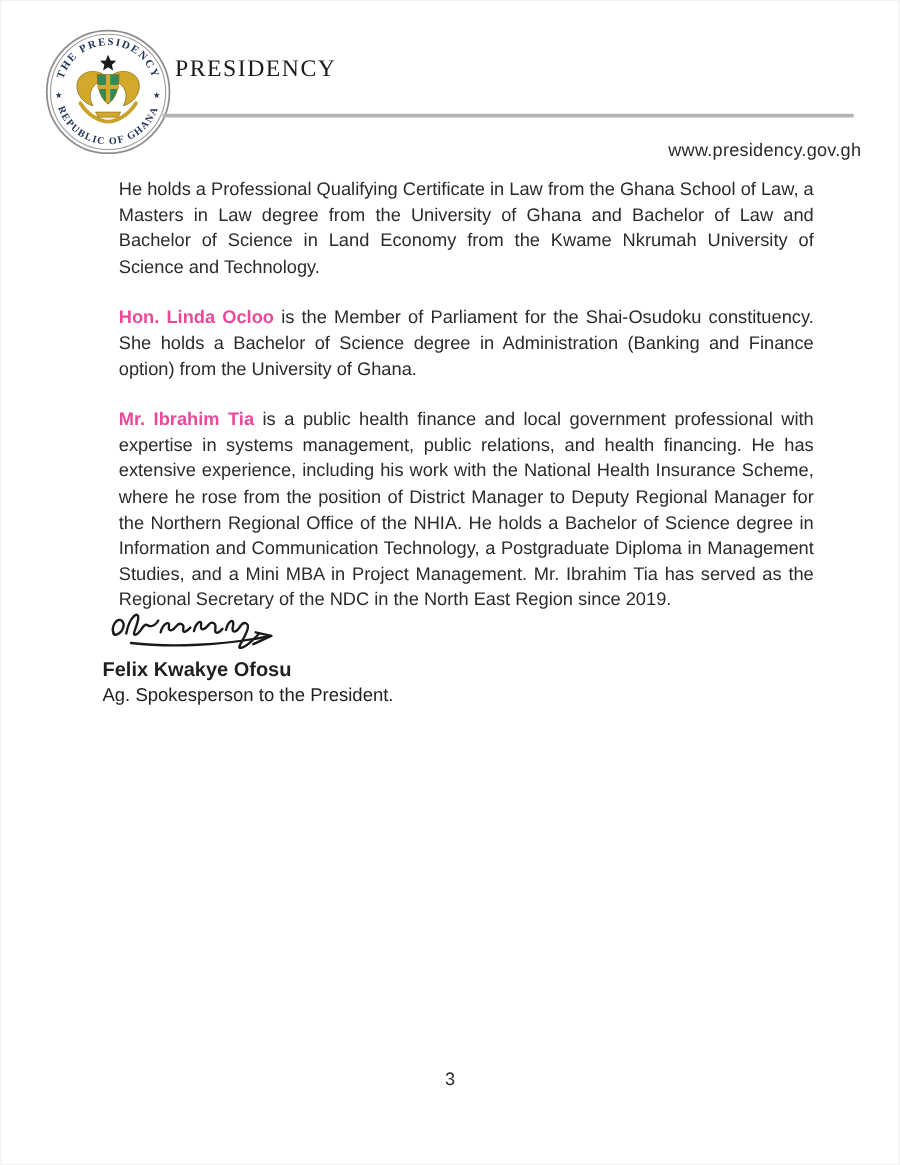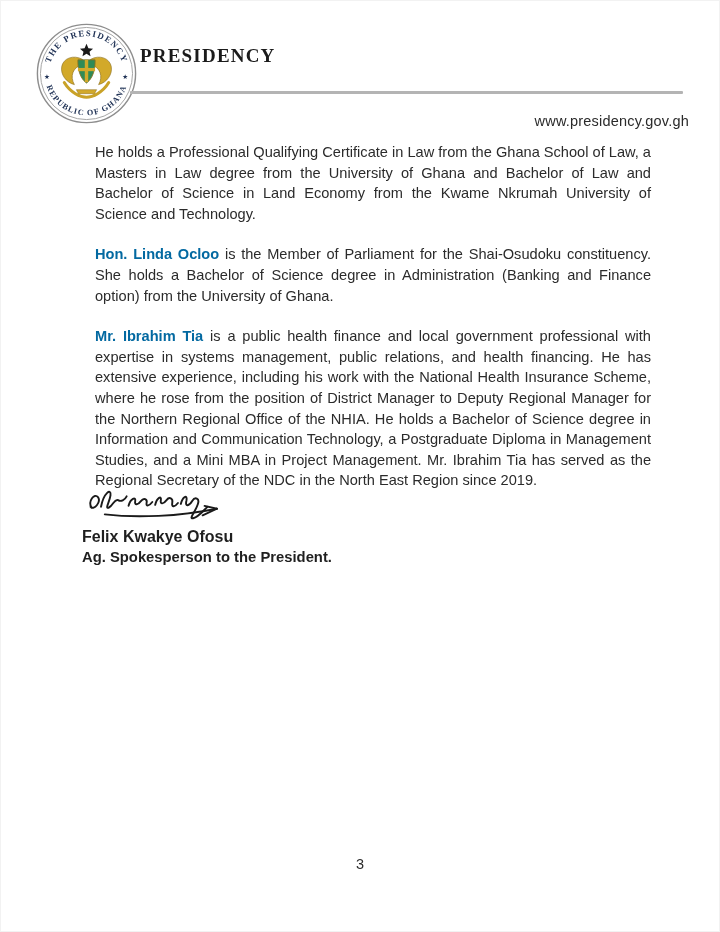--- a/index.html
+++ b/index.html
@@ -5,43 +5,43 @@
   html,body{margin:0;padding:0;background:#e8e8e8;}
   .page{
     position:relative;width:720px;height:932px;background:#ffffff;
     font-family:"Liberation Sans",sans-serif;color:#242424;overflow:hidden;
     box-shadow:inset 0 0 0 1px #f2f2f2;
   }
   
   .seal{position:absolute;left:36px;top:20px;width:101px;height:107px;}
   .lh-title{
     position:absolute;left:140px;top:45px;
-    font-family:"Liberation Serif",serif;font-weight:700;
+    font-family:"Liberation Serif",serif;font-weight:400;
     font-size:19px;line-height:22px;letter-spacing:1.2px;color:#1b1b1b;
   }
   .website{
     position:absolute;top:69px;right:31px;
     font-size:14.5px;color:#2a2a2a;letter-spacing:0.2px;margin-top:44px;
   }
   .rule{
     position:absolute;left:130px;top:91px;width:553px;height:3px;
     background:#b4b4b4;border-radius:1px;
   }
   
   .body-text{
     position:absolute;left:83px;top:142px;width:556px;
     font-size:14.6px;line-height:20.6px;text-align:justify;color:#2b2b2b;margin-left:12px;
   }
   .body-text p{margin:0 0 20px 0;}
-  .body-text b{color:#0369a1;}
+  .body-text b{color:#ec4899;}
   
   .sig-block{position:absolute;left:82px;top:483px;}
   .sig-svg{width:152px;height:40px;display:block;}
   .sig-name{font-weight:700;font-size:16px;color:#1f1f1f;margin-top:5px;}
-  .sig-title{font-weight:700;font-size:14.8px;color:#1f1f1f;margin-top:3px;}
+  .sig-title{font-weight:400;font-size:14.8px;color:#1f1f1f;margin-top:3px;}
   
   .page-number{
     position:absolute;left:0;right:0;top:856px;text-align:center;
     font-size:14.5px;color:#2b2b2b;
   }
 </style>
 </head>
 <body>
 
 <div class="page">

